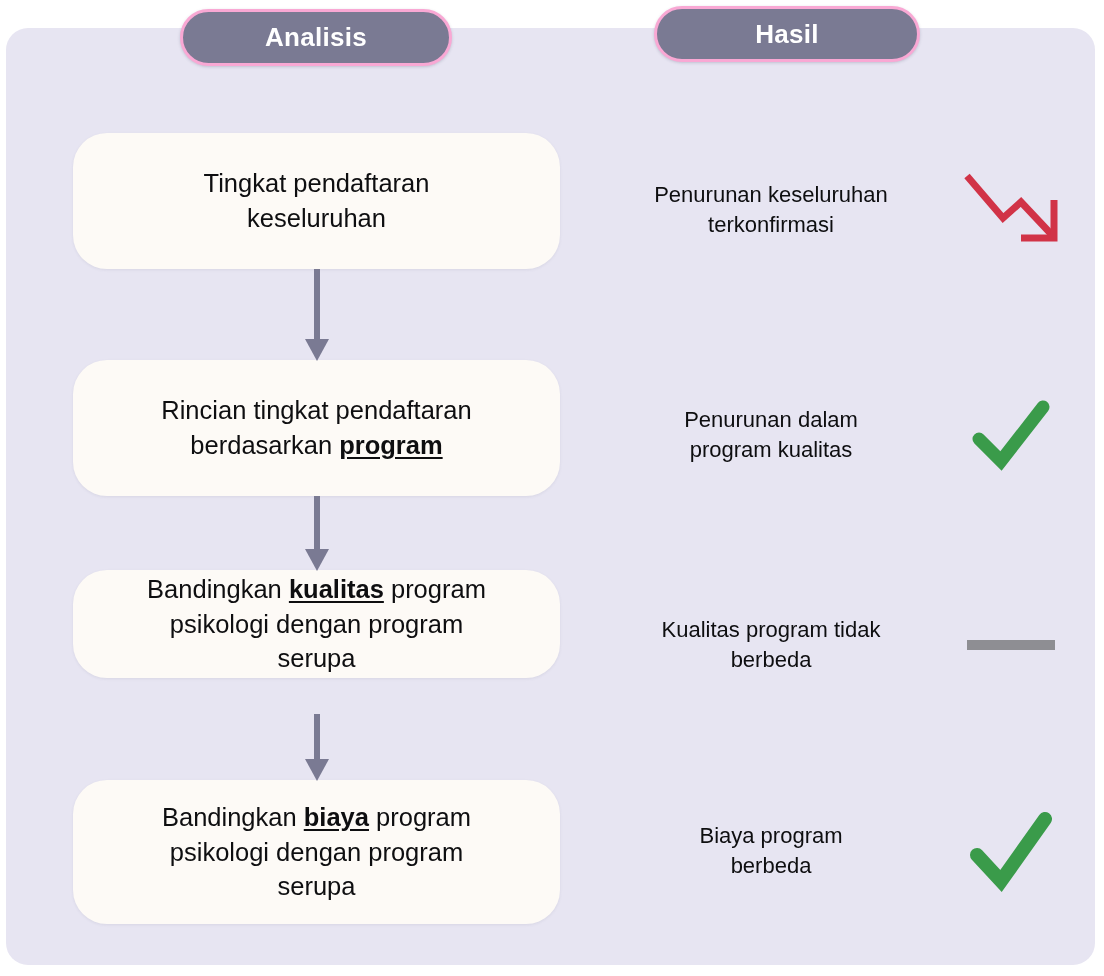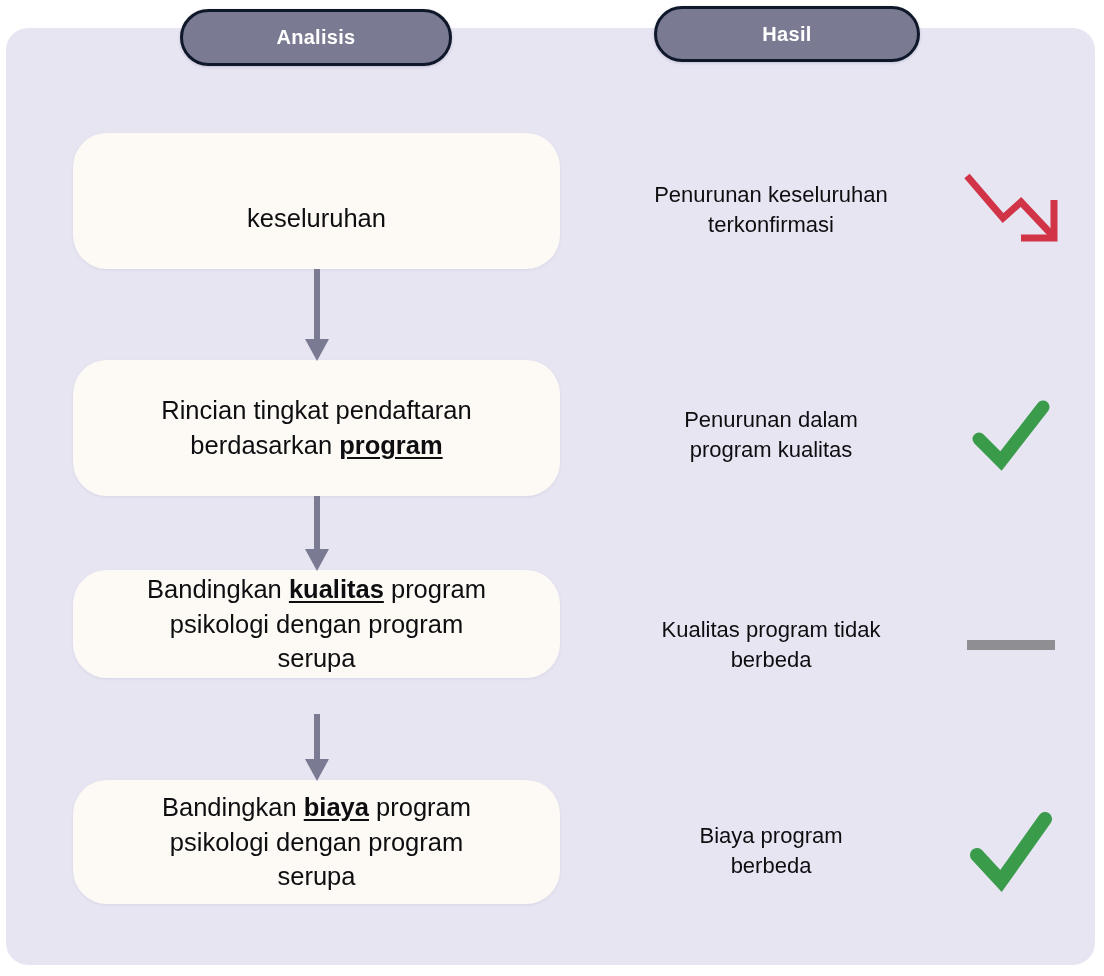--- a/index.html
+++ b/index.html
@@ -25,26 +25,26 @@
     background: #E7E5F2;
     border-radius: 22px;
   }
 
   
   .pill {
     position: absolute;
     background: #7A7A93;
     color: #ffffff;
     border-radius: 34px;
-    border: 3px solid #0f172a;
+    border: 3px solid #f9a8d4;
     box-sizing: border-box;
     display: flex;
     align-items: center;
     justify-content: center;
-    font-size: 20px;
+    font-size: 26px;
     font-weight: bold;
     letter-spacing: 0.3px;
     box-shadow: 0 1px 3px rgba(80,80,110,0.25);
   }
   #pill-analisis {
     left: 180px;
     top: 9px;
     width: 272px;
     height: 57px;
   }
@@ -69,21 +69,21 @@
     text-align: center;
     color: #0E0E10;
     font-size: 25.5px;
     line-height: 1.36;
     padding: 0 26px;
     box-shadow: 0 1px 3px rgba(90,90,120,0.10);
   }
   #step-1 { top: 133px;  height: 136px; }
   #step-2 { top: 360px;  height: 136px; }
   #step-3 { top: 570px;  height: 108px; }
-  #step-4 { top: 780px;  height: 124px; }
+  #step-4 { top: 780px;  height: 144px; }
 
   .step-box b {
     font-weight: bold;
     text-decoration: underline;
     text-underline-offset: 3px;
   }
 
   
   .connector {
     position: absolute;
@@ -129,21 +129,21 @@
 <div class="pill" id="pill-analisis">
   <span>Analisis</span>
 </div>
 
 <div class="pill" id="pill-hasil">
   <span>Hasil</span>
 </div>
 
 <div class="step-box" id="step-1">
   <div>
-    <br>
+    <span>Tingkat pendaftaran</span><br>
     <span>keseluruhan</span>
   </div>
 </div>
 
 <div class="step-box" id="step-2">
   <div>
     <span>Rincian tingkat pendaftaran</span><br>
     <span>berdasarkan </span><b>program</b>
   </div>
 </div>

